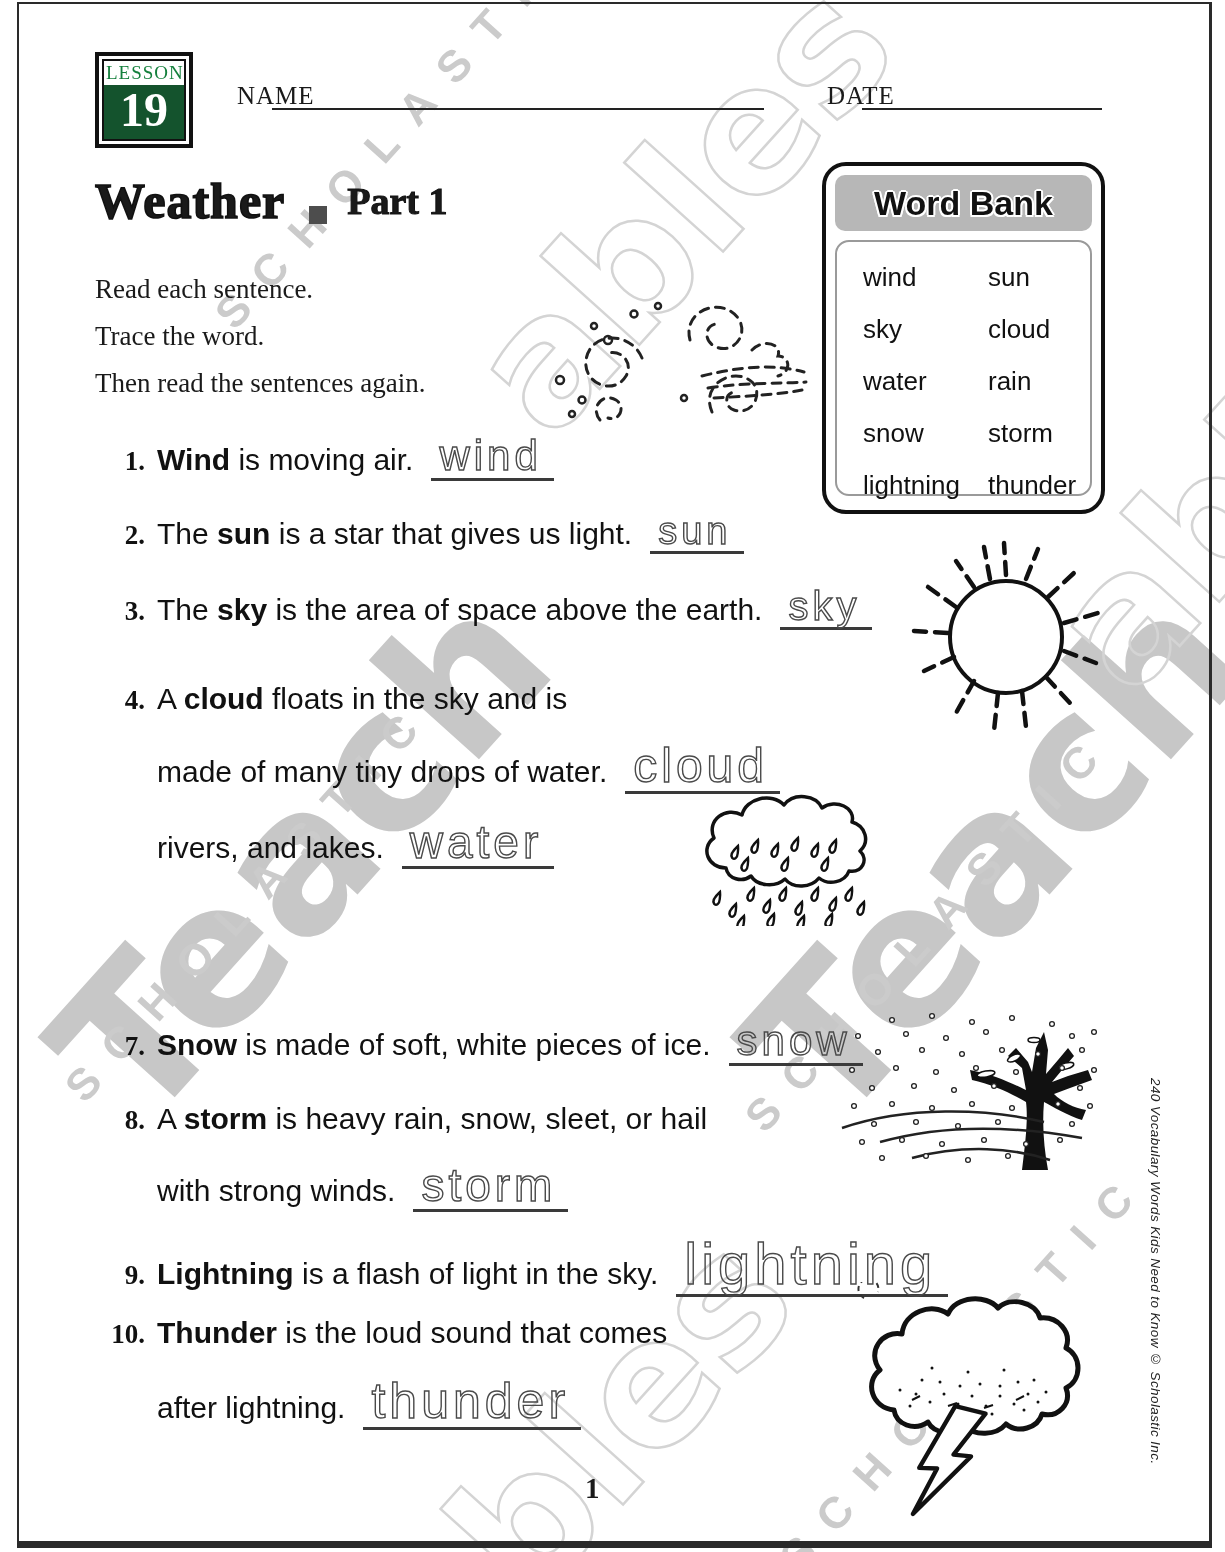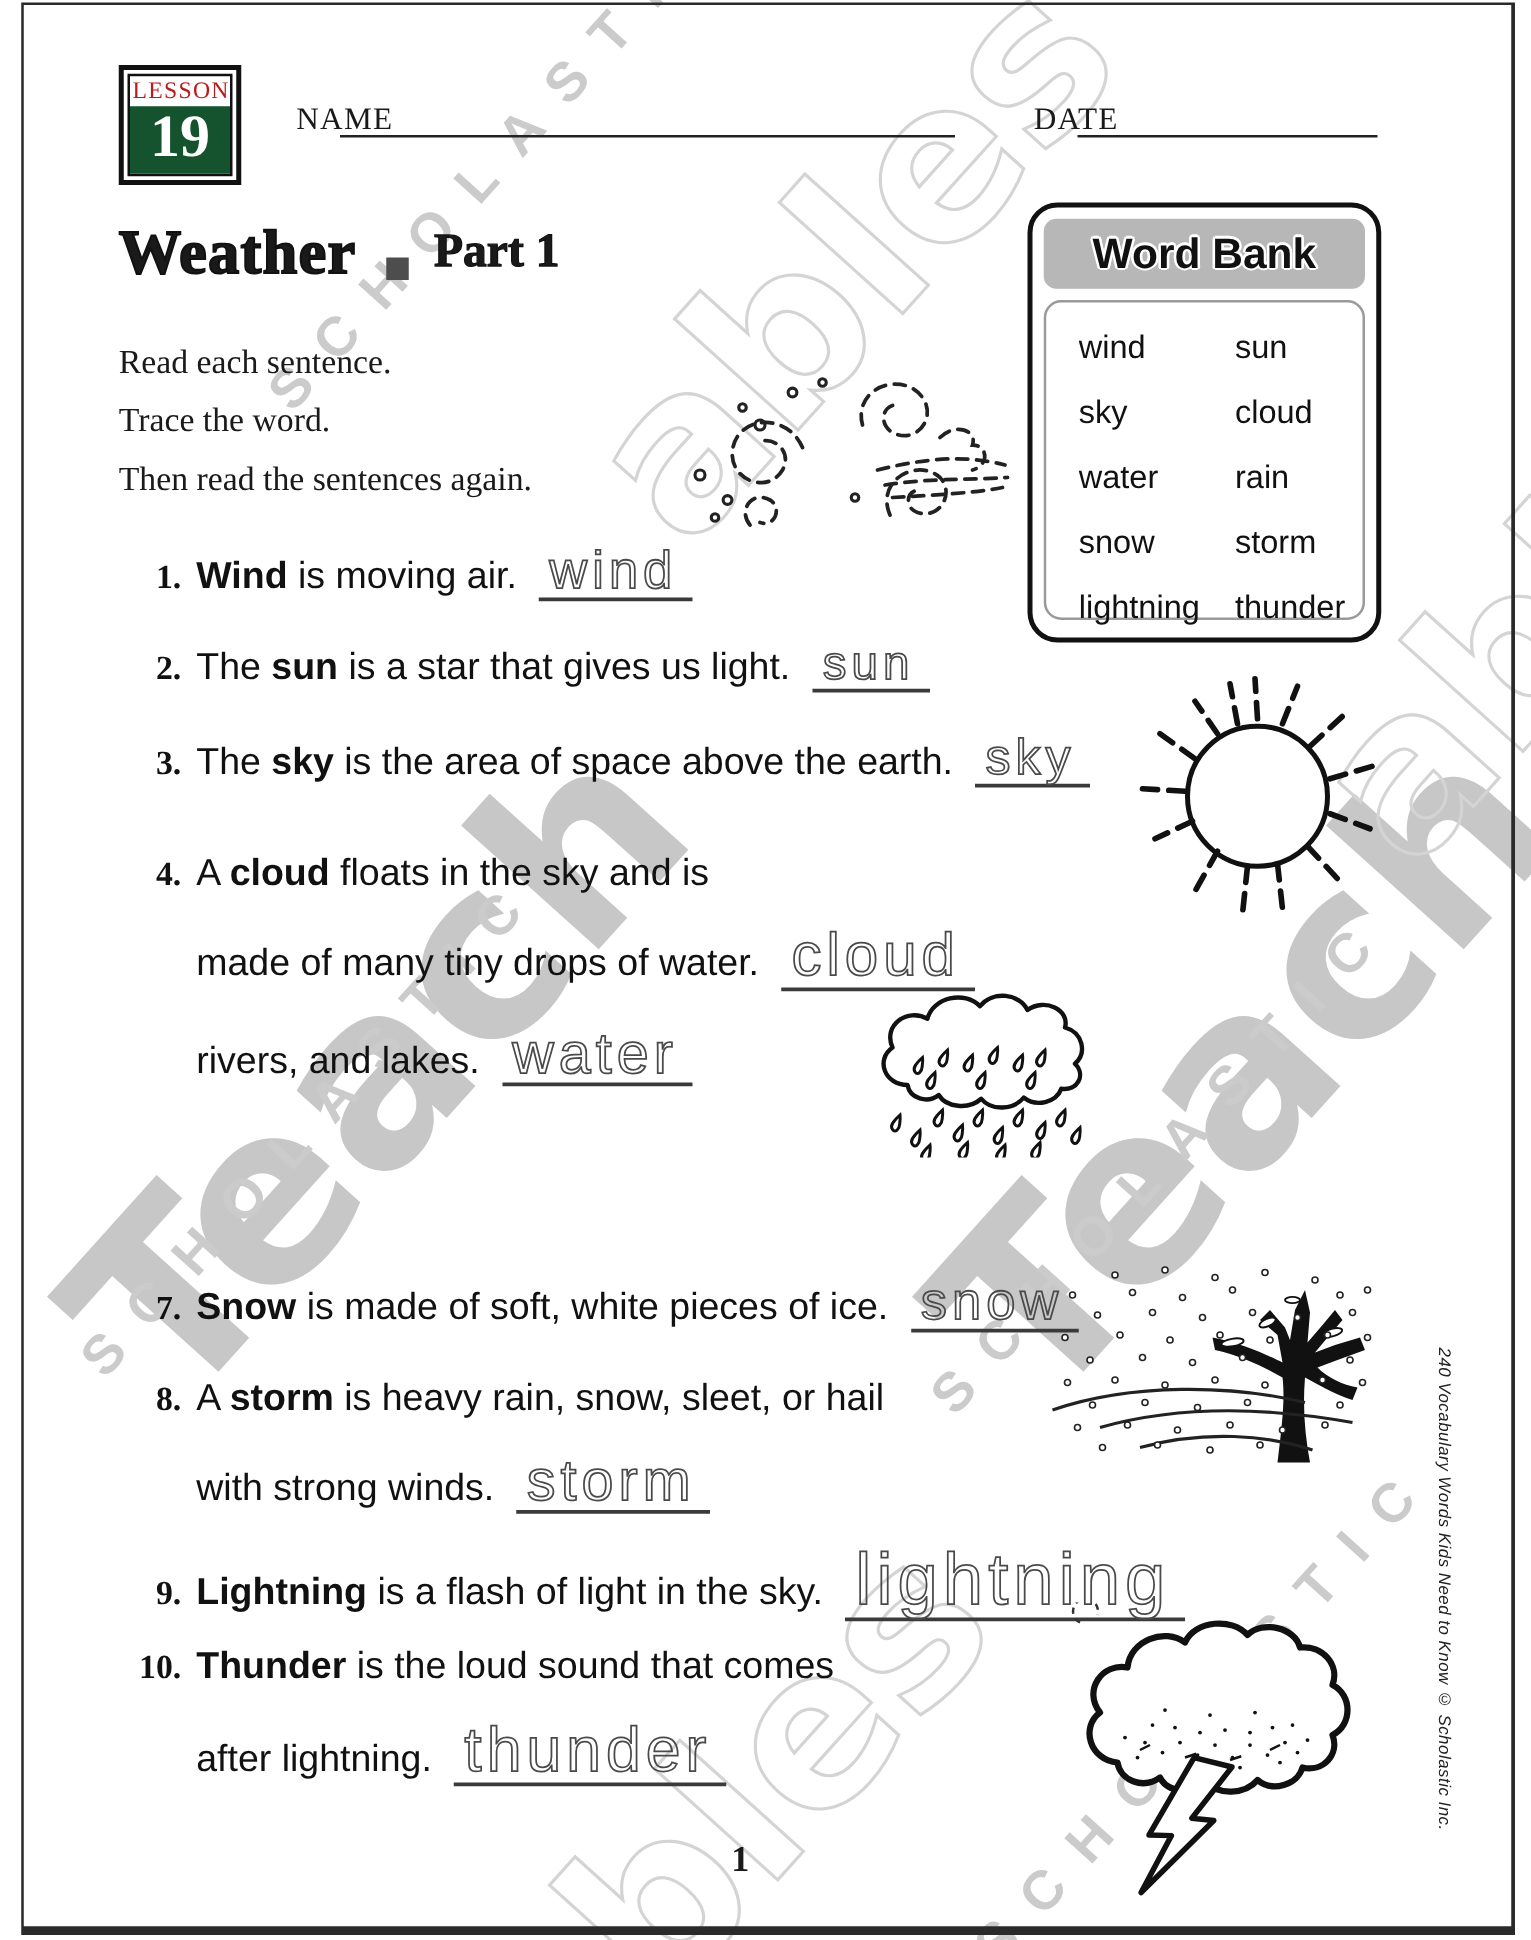--- a/index.html
+++ b/index.html
@@ -23,21 +23,21 @@
   #wm6{left:735px;top:1108px}
   #wm7{left:330px;top:1588px}
   #wm8{left:770px;top:1548px}
   #wm9{left:1010px;top:592px}
 
   #content{position:absolute;inset:0;z-index:1;}
 
   
   #badge{position:absolute;left:95px;top:52px;width:84px;border:4px solid #111;background:#fff;padding:3px;}
   #badge-inner{border:2px solid #111;}
-  #badge-top{font-size:19px;letter-spacing:1px;text-align:center;padding:1px 2px;color:#b91c1c;}
+  #badge-top{font-size:19px;letter-spacing:1px;text-align:center;padding:1px 2px;color:#15803d;}
   #badge-num{background:#14532d;color:#fff;font-weight:bold;font-size:48px;line-height:1.05;text-align:center;padding:0 0 4px;}
 
   
   .hdr-label{position:absolute;top:82px;font-size:25px;letter-spacing:1px;margin-left:32px;}
   #name-label{left:205px}
   #date-label{left:795px}
   .hdr-line{position:absolute;top:108px;border-bottom:2px solid #222;}
   #name-line{left:272px;width:492px;}
   #date-line{left:862px;width:240px;}
 

